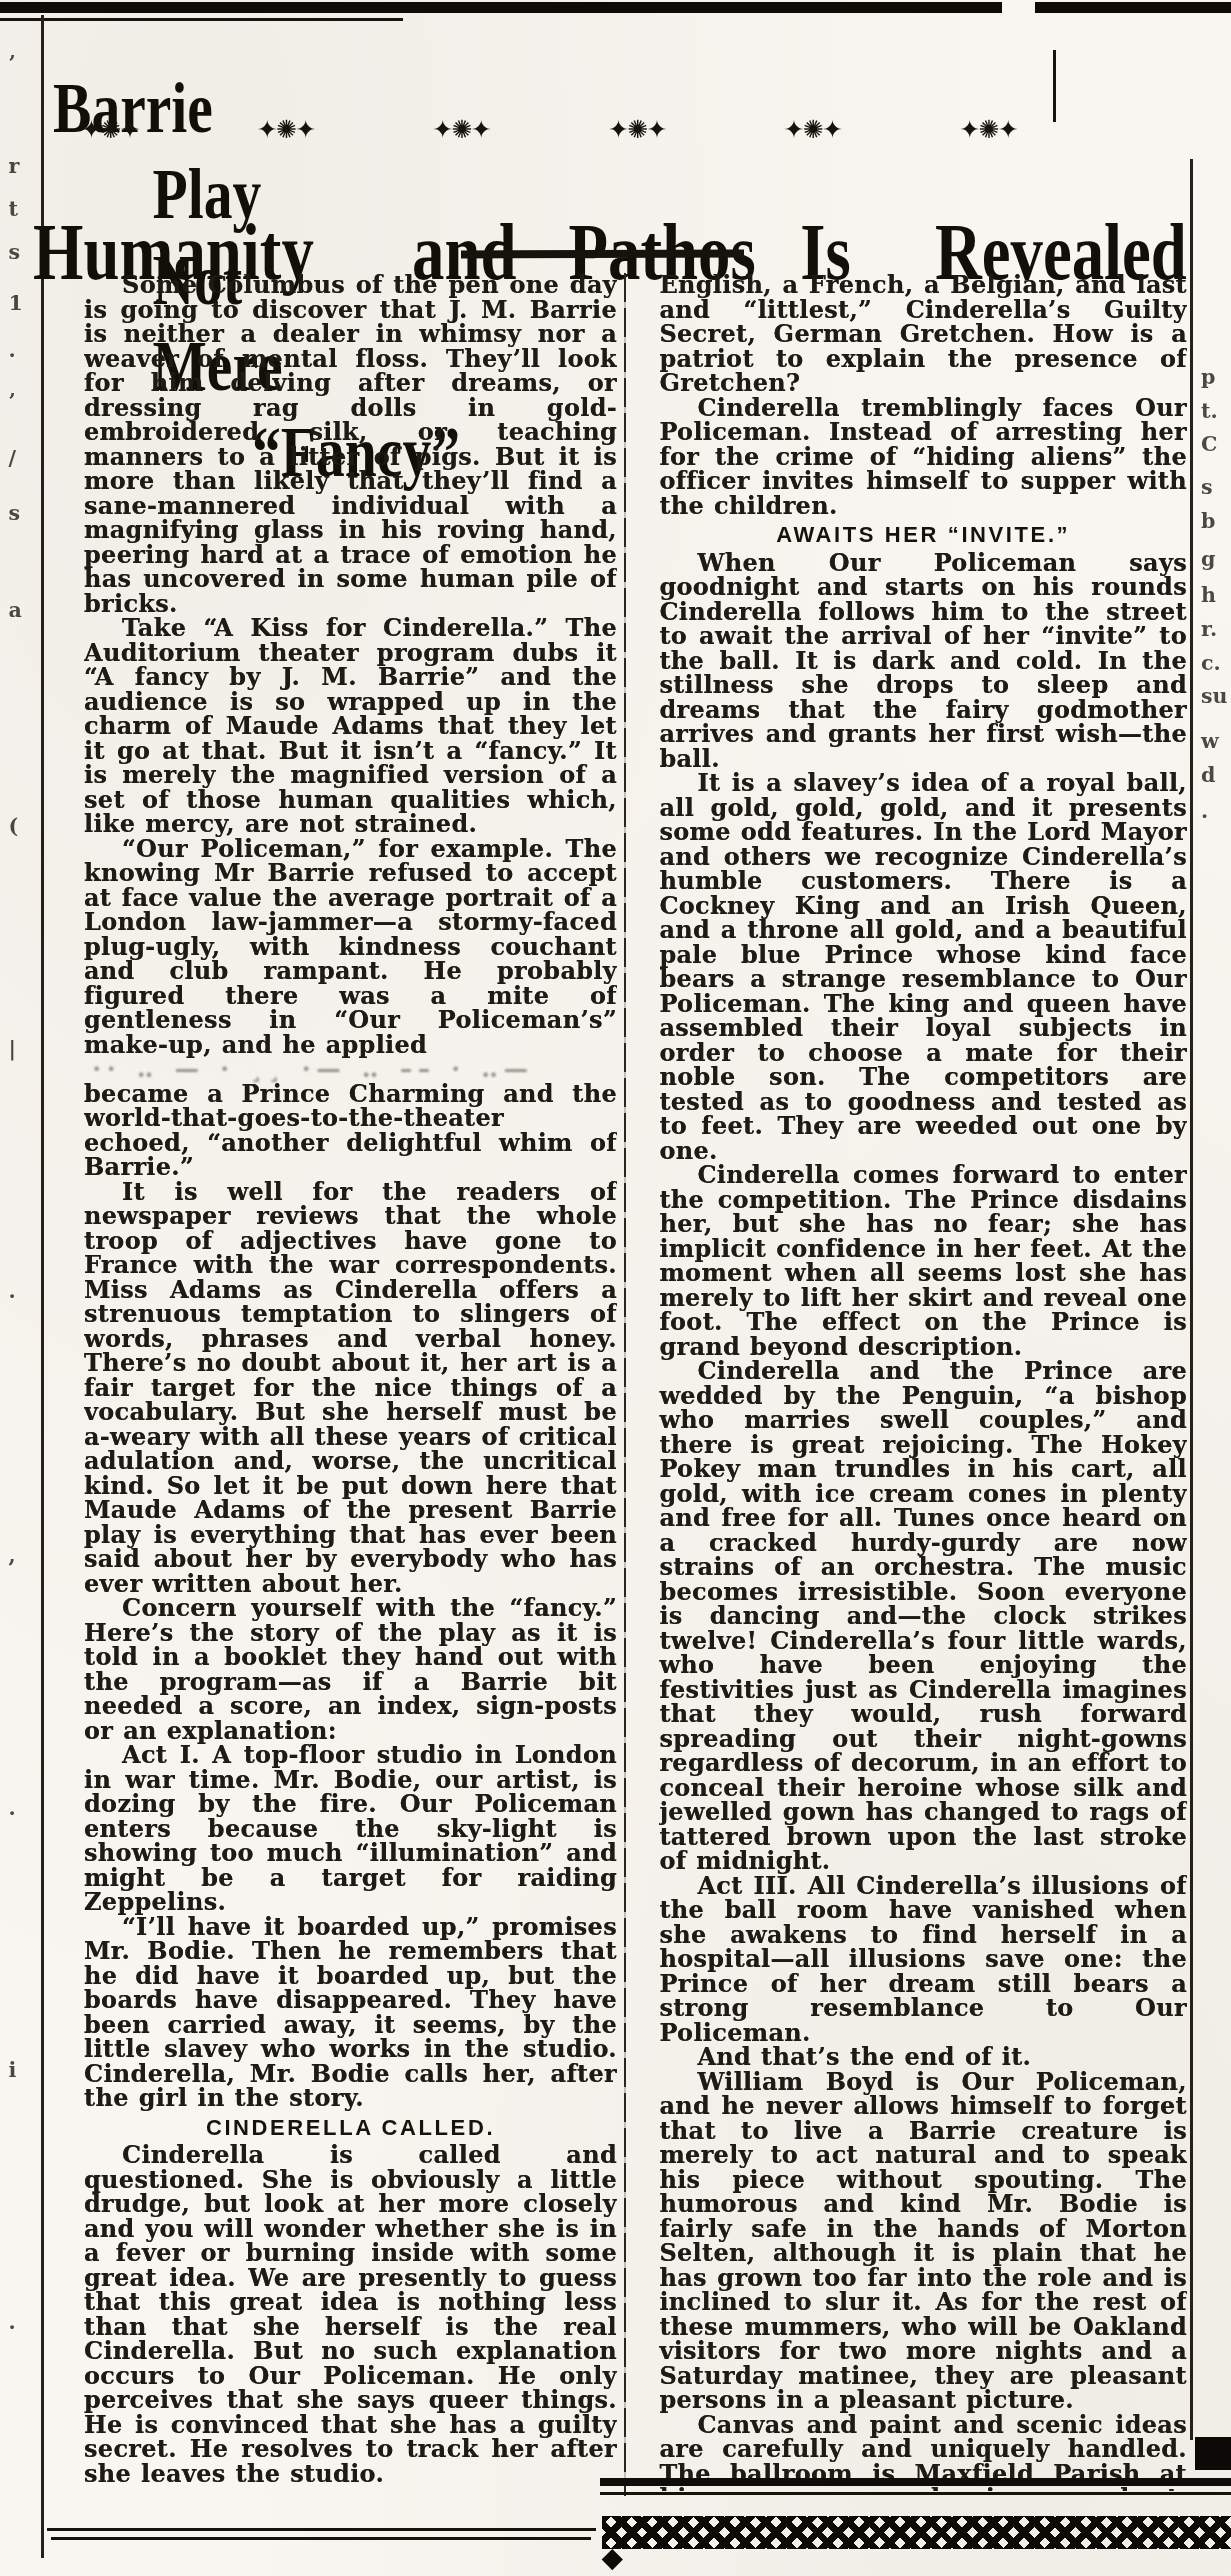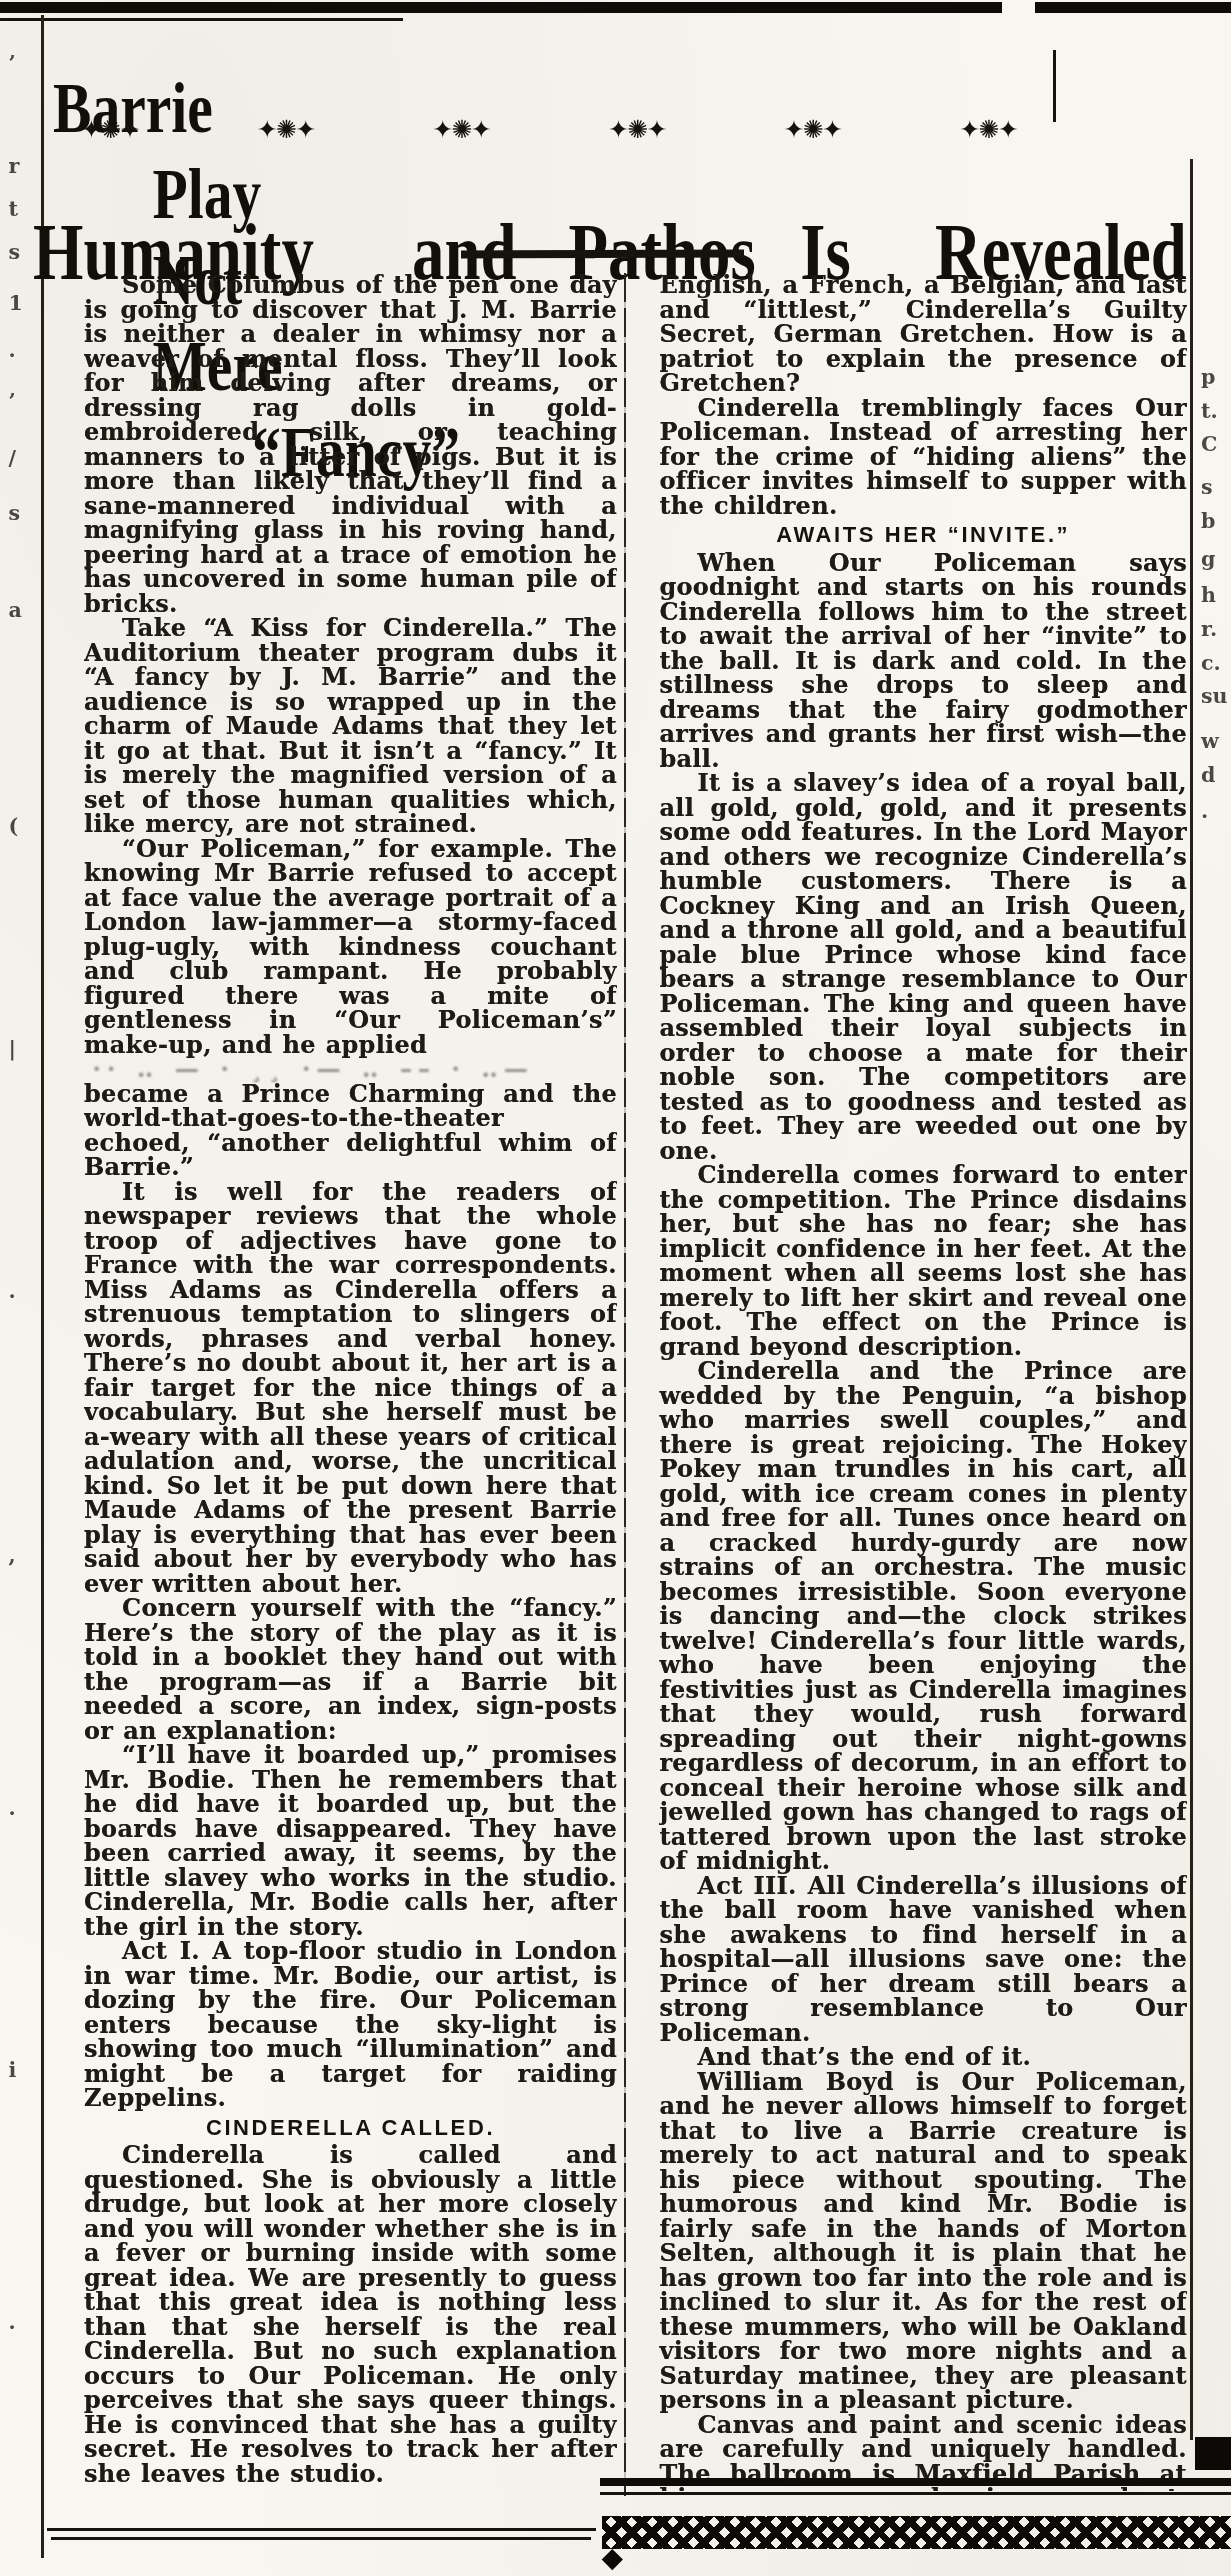--- a/index.html
+++ b/index.html
@@ -107,22 +107,22 @@
 
   <div class="cols">
     <div class="col col-left">
         <p class="p">Some Columbus of the pen one day is going to discover that J. M. Barrie is neither a dealer in whimsy nor a weaver of mental floss. They’ll look for him delving after dreams, or dressing rag dolls in gold-embroidered silk, or teaching manners to a litter of pigs. But it is more than likely that they’ll find a sane-mannered individual with a magnifying glass in his roving hand, peering hard at a trace of emotion he has uncovered in some human pile of bricks.</p>
         <p class="p">Take “A Kiss for Cinderella.” The Auditorium theater program dubs it “A fancy by J. M. Barrie” and the audience is so wrapped up in the charm of Maude Adams that they let it go at that. But it isn’t a “fancy.” It is merely the magnified version of a set of those human qualities which, like mercy, are not strained.</p>
         <p class="p">“Our Policeman,” for example. The knowing Mr Barrie refused to accept at face value the average portrait of a London law-jammer—a stormy-faced plug-ugly, with kindness couchant and club rampant. He probably figured there was a mite of gentleness in “Our Policeman’s” make-up, and he applied</p>
         <p class="faded">·· ‥ — · ¸¸ ·— ‥ –– · ‥—</p>
         <p class="cont">became a Prince Charming and the world-that-goes-to-the-theater echoed, “another delightful whim of Barrie.”</p>
         <p class="p">It is well for the readers of newspaper reviews that the whole troop of adjectives have gone to France with the war correspondents. Miss Adams as Cinderella offers a strenuous temptation to slingers of words, phrases and verbal honey. There’s no doubt about it, her art is a fair target for the nice things of a vocabulary. But she herself must be a-weary with all these years of critical adulation and, worse, the uncritical kind. So let it be put down here that Maude Adams of the present Barrie play is everything that has ever been said about her by everybody who has ever written about her.</p>
         <p class="p">Concern yourself with the “fancy.” Here’s the story of the play as it is told in a booklet they hand out with the program—as if a Barrie bit needed a score, an index, sign-posts or an explanation:</p>
+        <p class="p">Act I. A top-floor studio in London in war time. Mr. Bodie, our artist, is dozing by the fire. Our Policeman enters because the sky-light is showing too much “illumination” and might be a target for raiding Zeppelins.</p>
         <p class="p">“I’ll have it boarded up,” promises Mr. Bodie. Then he remembers that he did have it boarded up, but the boards have disappeared. They have been carried away, it seems, by the little slavey who works in the studio. Cinderella, Mr. Bodie calls her, after the girl in the story.</p>
-        <p class="p">Act I. A top-floor studio in London in war time. Mr. Bodie, our artist, is dozing by the fire. Our Policeman enters because the sky-light is showing too much “illumination” and might be a target for raiding Zeppelins.</p>
         <h3>CINDERELLA CALLED.</h3>
         <p class="p">Cinderella is called and questioned. She is obviously a little drudge, but look at her more closely and you will wonder whether she is in a fever or burning inside with some great idea. We are presently to guess that this great idea is nothing less than that she herself is the real Cinderella. But no such explanation occurs to Our Policeman. He only perceives that she says queer things. He is convinced that she has a guilty secret. He resolves to track her after she leaves the studio.</p>
       </div>
     <div class="divider"></div>
     <div class="col col-right">
         <p class="cont">English, a French, a Belgian, and last and “littlest,” Cinderella’s Guilty Secret, German Gretchen. How is a patriot to explain the presence of Gretchen?</p>
         <p class="p">Cinderella tremblingly faces Our Policeman. Instead of arresting her for the crime of “hiding aliens” the officer invites himself to supper with the children.</p>
         <h3>AWAITS HER “INVITE.”</h3>
         <p class="p">When Our Policeman says goodnight and starts on his rounds Cinderella follows him to the street to await the arrival of her “invite” to the ball. It is dark and cold. In the stillness she drops to sleep and dreams that the fairy godmother arrives and grants her first wish—the ball.</p>
         <p class="p">It is a slavey’s idea of a royal ball, all gold, gold, gold, and it presents some odd features. In the Lord Mayor and others we recognize Cinderella’s humble customers. There is a Cockney King and an Irish Queen, and a throne all gold, and a beautiful pale blue Prince whose kind face bears a strange resemblance to Our Policeman. The king and queen have assembled their loyal subjects in order to choose a mate for their noble son. The competitors are tested as to goodness and tested as to feet. They are weeded out one by one.</p>

